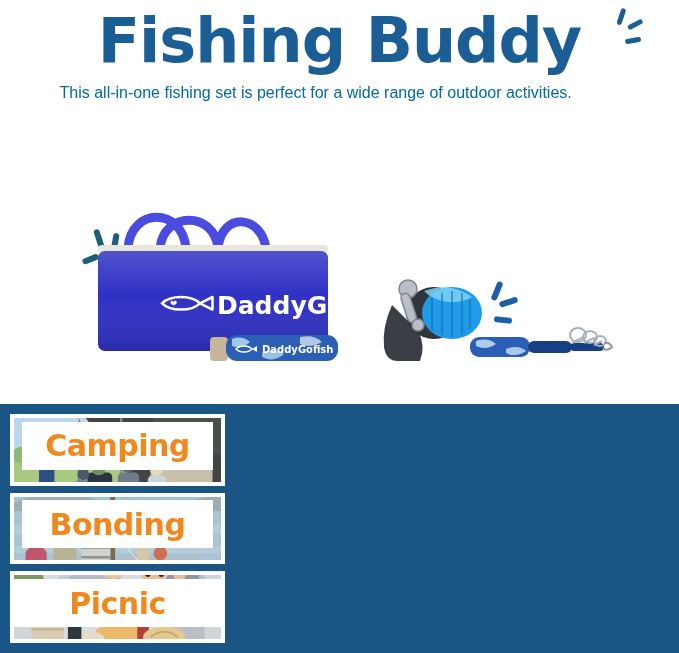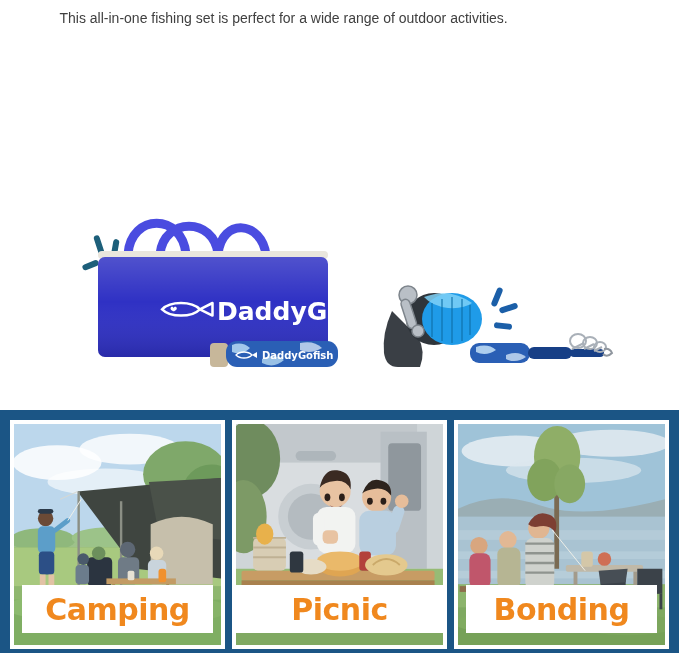--- a/index.html
+++ b/index.html
@@ -15,37 +15,37 @@
   .hero{position:relative;width:679px;height:404px;background:#fff;}
   .title-wrap{position:relative;width:679px;text-align:center;padding-top:8px;}
   .title{
     font-size:62px;line-height:66px;font-weight:bold;
     color:#1b5e96;letter-spacing:-1px;margin:0;
     font-family:"DejaVu Sans", sans-serif;
   }
   .title-spark{position:absolute;right:24px;top:2px;width:60px;height:60px;}
   .subtitle{
     margin:6px auto 0;width:560px;
-    font-size:14px;line-height:25px;color:#404040;
+    font-size:16px;line-height:25px;color:#0369a1;
     font-family:"Liberation Sans", sans-serif;
   }
 
   
   .product{position:absolute;left:0;top:185px;width:568px;height:215px;}
   .product svg{display:block;}
 
   
   .band{
     position:absolute;left:0;top:404px;width:679px;height:249px;
     background:#1b5585;
   }
   .cards{
     position:absolute;left:10px;top:10px;
     width:659px;height:229px;
-    display:flex;gap:7px;
+    display:flex;gap:7px;flex-direction:column;
   }
   .card{
     position:relative;
     width:215px;height:229px;
     background:#ffffff;
     border:4px solid #ffffff;
     box-sizing:border-box;
     overflow:hidden;
   }
   .card-photo{position:absolute;left:0;top:0;width:100%;height:100%;overflow:hidden;}
@@ -62,20 +62,31 @@
     letter-spacing:-0.5px;
   }
 </style>
 </head>
 <body>
 
 <div class="page">
 
   <div class="hero">
 
+    <div class="title-wrap">
+      <h1 class="title">Fishing Buddy</h1>
+
+      <svg class="title-spark" viewBox="0 0 60 60">
+        <g fill="#1b5e96">
+          <rect x="24" y="6" width="5" height="17" rx="2.5" transform="rotate(18 26 14)"></rect>
+          <rect x="38" y="14" width="5" height="16" rx="2.5" transform="rotate(62 40 22)"></rect>
+          <rect x="36" y="30" width="5" height="16" rx="2.5" transform="rotate(80 38 38)"></rect>
+        </g>
+      </svg>
+    </div>
 
     <p class="subtitle">This all-in-one fishing set is perfect for a wide range of outdoor activities.</p>
 
     <div class="product">
       <svg width="679" height="215" viewBox="0 0 679 215">
 
         <g fill="#1d5f7a">
           <rect x="96" y="44" width="6" height="20" rx="3" transform="rotate(-18 99 54)"></rect>
           <rect x="112" y="48" width="6" height="20" rx="3" transform="rotate(10 115 58)"></rect>
           <rect x="88" y="66" width="6" height="17" rx="3" transform="rotate(68 91 74)"></rect>
@@ -237,20 +248,90 @@
           </svg>
         </div>
         <div class="card-label">
           <span>Camping</span>
         </div>
       </div>
 
       <div class="card">
         <div class="card-photo">
           <svg viewBox="0 0 215 229" preserveAspectRatio="xMidYMid slice">
+            <rect width="215" height="229" fill="#b9cfde"></rect>
+
+            <rect width="215" height="96" fill="#9fc3d8"></rect>
+            <ellipse cx="60" cy="28" rx="56" ry="16" fill="#e7eef3" opacity=".85"></ellipse>
+            <ellipse cx="160" cy="20" rx="60" ry="14" fill="#e7eef3" opacity=".8"></ellipse>
+            <ellipse cx="120" cy="48" rx="70" ry="13" fill="#dce7ee" opacity=".7"></ellipse>
+
+            <path d="M0 88 q40 -20 84 -4 q46 16 131 -6 l0 30 l-215 0 Z" fill="#9aaeb4"></path>
+
+            <rect x="0" y="96" width="215" height="76" fill="#a9c3d2"></rect>
+            <rect x="0" y="110" width="215" height="10" fill="#b6cdd9" opacity=".8"></rect>
+            <rect x="0" y="132" width="215" height="8" fill="#b9d0dc" opacity=".7"></rect>
+            <rect x="0" y="152" width="215" height="8" fill="#c0d4de" opacity=".6"></rect>
+
+            <g>
+              <rect x="100" y="40" width="5" height="110" fill="#7a6a52"></rect>
+              <ellipse cx="103" cy="34" rx="24" ry="32" fill="#8fae67"></ellipse>
+              <ellipse cx="90" cy="58" rx="18" ry="22" fill="#81a35c"></ellipse>
+              <ellipse cx="116" cy="62" rx="16" ry="20" fill="#87a863"></ellipse>
+            </g>
+
+            <rect x="0" y="166" width="215" height="63" fill="#8cb46c"></rect>
+            <rect x="0" y="190" width="215" height="39" fill="#7fa961"></rect>
+
+            <g>
+              <circle cx="22" cy="126" r="9" fill="#d8a67f"></circle>
+              <rect x="12" y="134" width="22" height="36" rx="7" fill="#c0566b"></rect>
+              <circle cx="52" cy="120" r="9" fill="#e2b894"></circle>
+              <rect x="41" y="128" width="24" height="42" rx="7" fill="#b6b593"></rect>
+              <circle cx="84" cy="108" r="11" fill="#e0b692"></circle>
+              <path d="M73 104 q8 -16 22 -10 q10 4 6 18 q-6 -8 -16 -6 q-8 2 -12 -2 Z" fill="#7d3f33"></path>
+              <rect x="70" y="118" width="30" height="54" rx="8" fill="#cfd2cd"></rect>
+              <path d="M70 124 h30 M70 134 h30 M70 144 h30 M70 154 h30" stroke="#8f948f" stroke-width="2.5"></path>
+            </g>
+
+            <rect x="2" y="168" width="108" height="6" fill="#8e6e4c"></rect>
+            <rect x="14" y="174" width="4" height="22" fill="#7a5d3f"></rect>
+            <rect x="96" y="174" width="4" height="22" fill="#7a5d3f"></rect>
+
+            <rect x="112" y="146" width="80" height="7" rx="2" fill="#c0b9a8"></rect>
+            <rect x="120" y="153" width="4" height="36" fill="#a39b8b"></rect>
+            <rect x="182" y="153" width="4" height="36" fill="#a39b8b"></rect>
+            <rect x="128" y="132" width="12" height="16" rx="3" fill="#d4c7a8"></rect>
+            <circle cx="152" cy="140" r="7" fill="#cf6f54"></circle>
+
+            <g fill="#3b4249">
+              <path d="M148 154 l26 0 l0 26 l-26 0 Z"></path>
+              <path d="M146 152 l30 -2 l-2 14 l-26 2 Z" fill="#474e55"></path>
+              <rect x="148" y="180" width="3" height="14"></rect>
+              <rect x="171" y="180" width="3" height="14"></rect>
+              <path d="M186 150 l26 0 l0 26 l-26 0 Z"></path>
+              <rect x="186" y="176" width="3" height="16"></rect>
+              <rect x="209" y="176" width="3" height="16"></rect>
+            </g>
+
+            <path d="M98 110 L132 152" stroke="#efefe8" stroke-width="1"></path>
+
+            <rect x="0" y="202" width="215" height="27" fill="#76a158"></rect>
+            <ellipse cx="46" cy="206" rx="50" ry="10" fill="#80ab60"></ellipse>
+            <ellipse cx="176" cy="208" rx="52" ry="11" fill="#7ca65d"></ellipse>
+          </svg>
+        </div>
+        <div class="card-label">
+          <span>Bonding</span>
+        </div>
+      </div>
+
+      <div class="card">
+        <div class="card-photo">
+          <svg viewBox="0 0 215 229" preserveAspectRatio="xMidYMid slice">
             <rect width="215" height="229" fill="#cfd5d8"></rect>
 
             <rect x="28" y="0" width="160" height="150" fill="#d9dde0"></rect>
             <rect x="28" y="0" width="160" height="40" fill="#c2c8cc"></rect>
             <rect x="150" y="8" width="48" height="142" fill="#b9c0c5"></rect>
             <rect x="158" y="20" width="34" height="70" rx="4" fill="#8f979d"></rect>
 
             <rect x="62" y="28" width="42" height="10" rx="5" fill="#aeb6bb"></rect>
             <circle cx="78" cy="96" r="34" fill="#c8ced2"></circle>
             <circle cx="78" cy="96" r="24" fill="#b4bbc0"></circle>
@@ -303,85 +384,15 @@
             <rect x="56" y="132" width="14" height="22" rx="3" fill="#2f3740"></rect>
 
             <rect x="0" y="200" width="215" height="29" fill="#80a962"></rect>
           </svg>
         </div>
         <div class="card-label full">
           <span>Picnic</span>
         </div>
       </div>
 
-      <div class="card">
-        <div class="card-photo">
-          <svg viewBox="0 0 215 229" preserveAspectRatio="xMidYMid slice">
-            <rect width="215" height="229" fill="#b9cfde"></rect>
-
-            <rect width="215" height="96" fill="#9fc3d8"></rect>
-            <ellipse cx="60" cy="28" rx="56" ry="16" fill="#e7eef3" opacity=".85"></ellipse>
-            <ellipse cx="160" cy="20" rx="60" ry="14" fill="#e7eef3" opacity=".8"></ellipse>
-            <ellipse cx="120" cy="48" rx="70" ry="13" fill="#dce7ee" opacity=".7"></ellipse>
-
-            <path d="M0 88 q40 -20 84 -4 q46 16 131 -6 l0 30 l-215 0 Z" fill="#9aaeb4"></path>
-
-            <rect x="0" y="96" width="215" height="76" fill="#a9c3d2"></rect>
-            <rect x="0" y="110" width="215" height="10" fill="#b6cdd9" opacity=".8"></rect>
-            <rect x="0" y="132" width="215" height="8" fill="#b9d0dc" opacity=".7"></rect>
-            <rect x="0" y="152" width="215" height="8" fill="#c0d4de" opacity=".6"></rect>
-
-            <g>
-              <rect x="100" y="40" width="5" height="110" fill="#7a6a52"></rect>
-              <ellipse cx="103" cy="34" rx="24" ry="32" fill="#8fae67"></ellipse>
-              <ellipse cx="90" cy="58" rx="18" ry="22" fill="#81a35c"></ellipse>
-              <ellipse cx="116" cy="62" rx="16" ry="20" fill="#87a863"></ellipse>
-            </g>
-
-            <rect x="0" y="166" width="215" height="63" fill="#8cb46c"></rect>
-            <rect x="0" y="190" width="215" height="39" fill="#7fa961"></rect>
-
-            <g>
-              <circle cx="22" cy="126" r="9" fill="#d8a67f"></circle>
-              <rect x="12" y="134" width="22" height="36" rx="7" fill="#c0566b"></rect>
-              <circle cx="52" cy="120" r="9" fill="#e2b894"></circle>
-              <rect x="41" y="128" width="24" height="42" rx="7" fill="#b6b593"></rect>
-              <circle cx="84" cy="108" r="11" fill="#e0b692"></circle>
-              <path d="M73 104 q8 -16 22 -10 q10 4 6 18 q-6 -8 -16 -6 q-8 2 -12 -2 Z" fill="#7d3f33"></path>
-              <rect x="70" y="118" width="30" height="54" rx="8" fill="#cfd2cd"></rect>
-              <path d="M70 124 h30 M70 134 h30 M70 144 h30 M70 154 h30" stroke="#8f948f" stroke-width="2.5"></path>
-            </g>
-
-            <rect x="2" y="168" width="108" height="6" fill="#8e6e4c"></rect>
-            <rect x="14" y="174" width="4" height="22" fill="#7a5d3f"></rect>
-            <rect x="96" y="174" width="4" height="22" fill="#7a5d3f"></rect>
-
-            <rect x="112" y="146" width="80" height="7" rx="2" fill="#c0b9a8"></rect>
-            <rect x="120" y="153" width="4" height="36" fill="#a39b8b"></rect>
-            <rect x="182" y="153" width="4" height="36" fill="#a39b8b"></rect>
-            <rect x="128" y="132" width="12" height="16" rx="3" fill="#d4c7a8"></rect>
-            <circle cx="152" cy="140" r="7" fill="#cf6f54"></circle>
-
-            <g fill="#3b4249">
-              <path d="M148 154 l26 0 l0 26 l-26 0 Z"></path>
-              <path d="M146 152 l30 -2 l-2 14 l-26 2 Z" fill="#474e55"></path>
-              <rect x="148" y="180" width="3" height="14"></rect>
-              <rect x="171" y="180" width="3" height="14"></rect>
-              <path d="M186 150 l26 0 l0 26 l-26 0 Z"></path>
-              <rect x="186" y="176" width="3" height="16"></rect>
-              <rect x="209" y="176" width="3" height="16"></rect>
-            </g>
-
-            <path d="M98 110 L132 152" stroke="#efefe8" stroke-width="1"></path>
-
-            <rect x="0" y="202" width="215" height="27" fill="#76a158"></rect>
-            <ellipse cx="46" cy="206" rx="50" ry="10" fill="#80ab60"></ellipse>
-            <ellipse cx="176" cy="208" rx="52" ry="11" fill="#7ca65d"></ellipse>
-          </svg>
-        </div>
-        <div class="card-label">
-          <span>Bonding</span>
-        </div>
-      </div>
-
     </div>
   </div>
 </div>
 
 </body></html>

